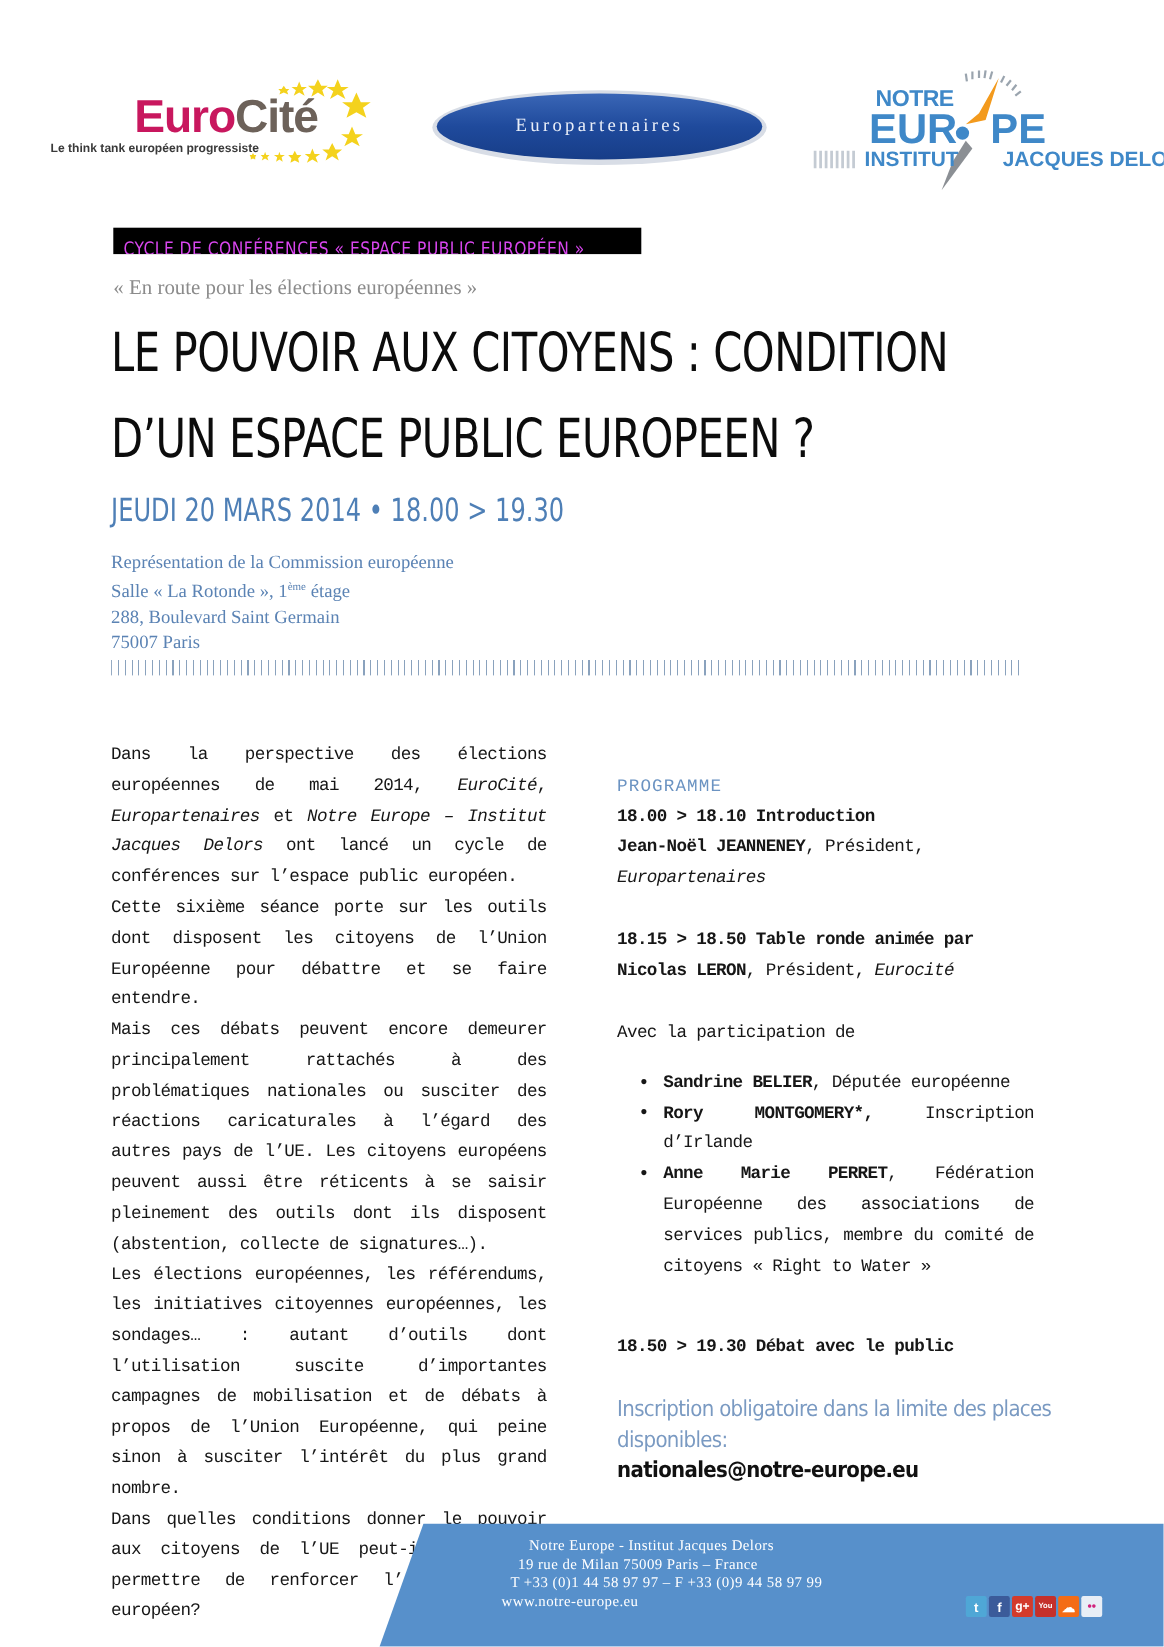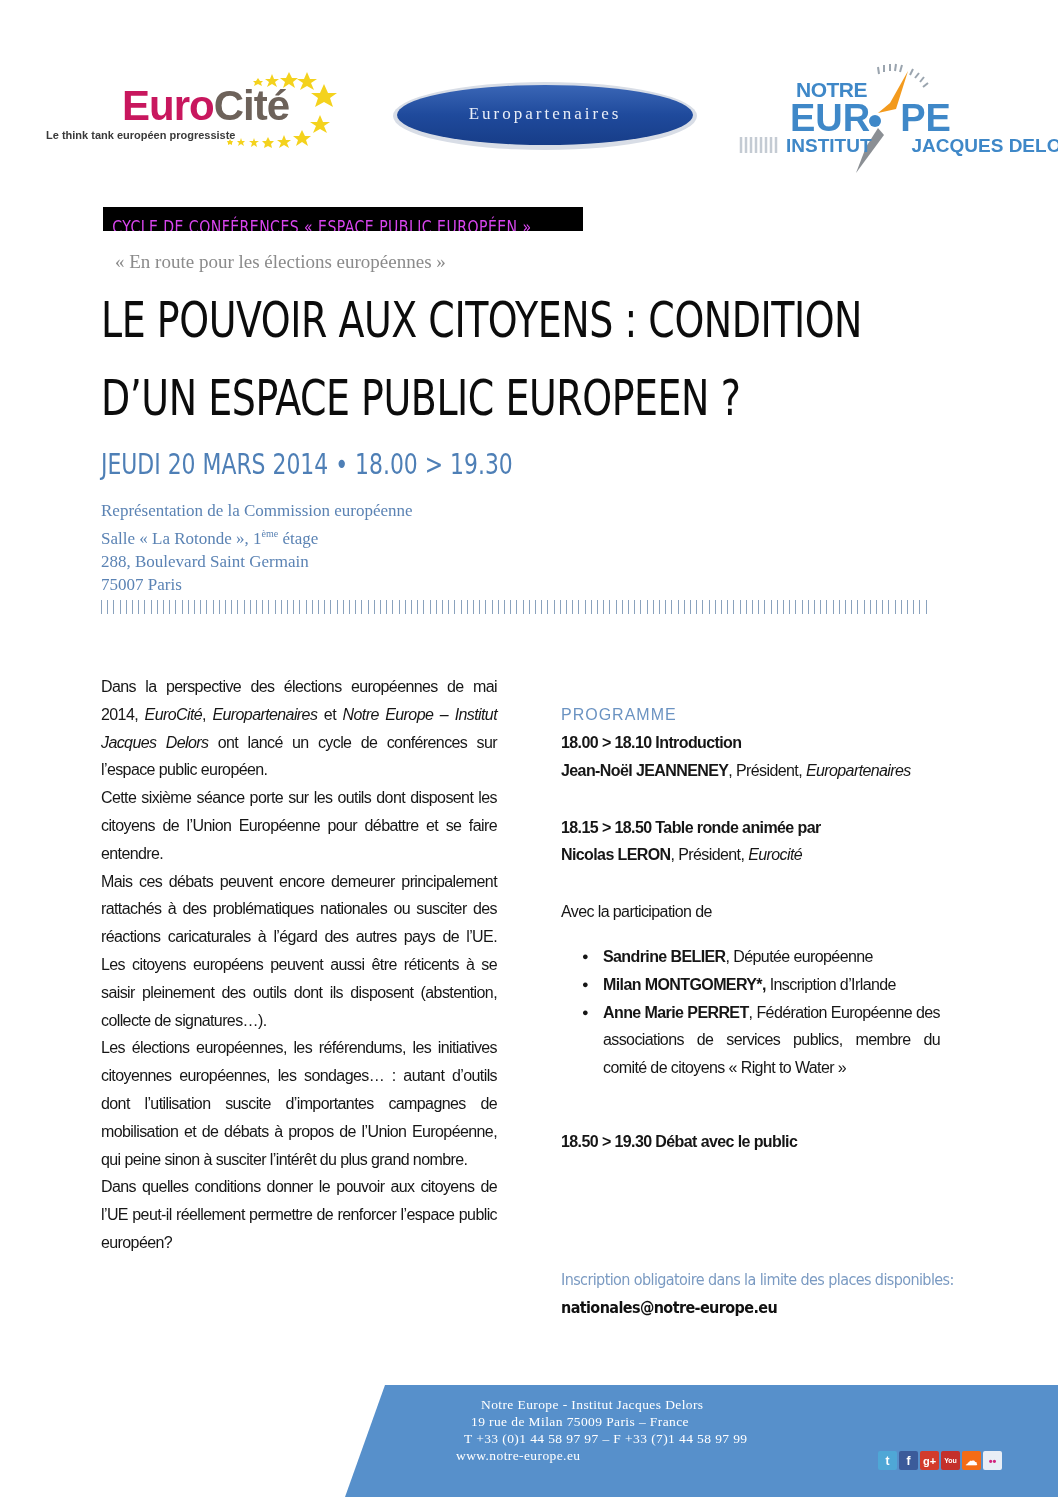--- a/index.html
+++ b/index.html
@@ -20,50 +20,50 @@
   #notreeurope { left: 738px; top: 55px; width: 280px; height: 125px; }
   #notreeurope .ne-notre { position: absolute; left: 58px; top: 23px; font-weight: bold; color: #3f88c8; font-size: 21px; letter-spacing: -0.5px; }
   #notreeurope .ne-europe { position: absolute; left: 52px; top: 42px; font-weight: bold; color: #3f88c8; font-size: 38px; letter-spacing: 0px; }
   #notreeurope .ne-inst { position: absolute; left: 0; top: 80px; font-weight: bold; color: #3f88c8; font-size: 19px; white-space: nowrap; font-family: "Liberation Sans Narrow", "Liberation Sans", sans-serif; }
   #notreeurope svg { position: absolute; left: 0; top: 0; }
 
   
   #cycle-band { left: 103px; top: 207px; width: 480px; height: 24px; background: #000; color: #d946ef; font-size: 17px; line-height: 40px; letter-spacing: 0.5px; font-family: "DejaVu Sans Condensed", "DejaVu Sans", sans-serif; white-space: nowrap; overflow: hidden; }
   #cycle-band span { padding-left: 10px; display: inline-block; transform: scaleX(0.92); transform-origin: left center; }
 
-  #subtitle { left: 115px; top: 251px; font-family: "Liberation Serif", serif; font-size: 19px; color: #8b8b8b; }
+  #subtitle { left: 103px; top: 251px; font-family: "Liberation Serif", serif; font-size: 19px; color: #8b8b8b; }
 
   #title { left: 101px; top: 282px; width: 900px; font-family: "DejaVu Sans Condensed", "DejaVu Sans", sans-serif; font-size: 49px; line-height: 78px; color: #0c0c0c; font-weight: normal; letter-spacing: -0.5px; }
   #title .tl { display: block; transform: scaleX(0.86); transform-origin: left center; white-space: nowrap; }
 
   #date { left: 101px; top: 447px; font-family: "DejaVu Sans Condensed", "DejaVu Sans", sans-serif; font-size: 29px; color: #4e7fb6; white-space: nowrap; }
   #date span { display: inline-block; transform: scaleX(0.84); transform-origin: left center; }
 
   #venue { left: 101px; top: 499px; font-family: "Liberation Serif", serif; font-size: 17px; line-height: 23px; color: #5b83b4; }
   #venue sup { font-size: 10px; vertical-align: 7px; }
 
   #dashes { left: 101px; top: 600px; width: 826px; height: 14px;
     background: repeating-linear-gradient(to right, #8aa2bd 0, #8aa2bd 1px, transparent 1px, transparent 6.2px); }
 
   
-  .body-text { font-family: Liberation Sans, sans-serif; font-size: 16px; line-height: 27.8px; color: #161616; }
+  .body-text { font-family: Liberation Mono, monospace; font-size: 16px; line-height: 27.8px; color: #161616; }
   #intro { left: 101px; top: 673px; width: 396px; }
   #intro p { margin: 0; text-align: justify; letter-spacing: -0.6px; }
   #intro i { font-style: italic; }
 
   #programme { left: 561px; top: 701px; width: 396px; }
   #programme .prog-heading { color: #6b93c2; font-size: 16px; letter-spacing: 1px; margin: 0; line-height: 28px; }
   #programme p { margin: 0; letter-spacing: -0.6px; }
   #programme b { font-weight: bold; }
   #programme .gap { height: 29px; }
   #programme ul { margin: 17px; padding: 0; list-style: none; }
   #programme li { position: relative; padding-left: 25px; text-align: justify; letter-spacing: -0.6px; }
   #programme li::before { content: "●"; position: absolute; left: 4px; top: 0; font-size: 11px; }
 
-  #inscription { left: 561px; top: 1266px; width: 420px; font-family: "DejaVu Sans Condensed", "DejaVu Sans", sans-serif; font-size: 16px; line-height: 28px; letter-spacing: -0.6px; }
+  #inscription { left: 561px; top: 1266px; width: 420px; font-family: "DejaVu Sans Condensed", "DejaVu Sans", sans-serif; font-size: 20px; line-height: 28px; letter-spacing: -0.6px; }
   #inscription .ins-note { color: #7a9ac2; }
   #inscription .ins-mail { color: #111; font-weight: bold; }
 
   
   #footer { left: 0; top: 1385px; width: 1058px; height: 112px; }
   #footer svg.bg { position: absolute; left: 0; top: 0; }
   #footer .addr { position: absolute; font-family: "Liberation Serif", serif; font-size: 13.5px; color: #ffffff; white-space: nowrap; letter-spacing: 0.4px; }
   #social { position: absolute; left: 878px; top: 1451px; display: flex; gap: 2px; }
   .soc { width: 19px; height: 19px; border-radius: 2px; display: flex; align-items: center; justify-content: center; font-family: "Liberation Sans", sans-serif; font-weight: bold; font-size: 12px; color: #fff; }
 </style>
@@ -170,39 +170,39 @@
   <p class="prog-heading">PROGRAMME</p>
   <p><b>18.00 &gt; 18.10 Introduction</b></p>
   <p><b>Jean-Noël JEANNENEY</b><span>, Président, </span><i>Europartenaires</i></p>
   <div class="gap"></div>
   <p><b>18.15 &gt; 18.50  Table ronde animée par</b></p>
   <p><b>Nicolas LERON</b><span>, Président, </span><i>Eurocité</i></p>
   <div class="gap"></div>
   <p>Avec la participation de</p>
   <ul>
     <li><b>Sandrine BELIER</b><span>, Députée européenne</span></li>
-    <li><b>Milan MONTGOMERY*,</b><span> Inscription d’Irlande</span></li>
+    <li><b>Rory MONTGOMERY*,</b><span> Inscription d’Irlande</span></li>
     <li><b>Anne Marie PERRET</b><span>, Fédération Européenne des associations de services publics, membre du comité de citoyens « Right to Water »</span></li>
   </ul>
   <div class="gap"></div>
   <p><b>18.50 &gt; 19.30  Débat avec le public</b></p>
 </div>
 
 <div id="inscription" class="abs">
   <div class="ins-note">Inscription obligatoire dans la limite des places disponibles:</div>
   <div class="ins-mail">nationales@notre-europe.eu</div>
 </div>
 
 <div id="footer" class="abs">
   <svg class="bg" width="1058" height="112">
     <polygon points="385,0 1058,0 1058,112 345,112" fill="#5790cb"></polygon>
   </svg>
   <div class="addr" style="left:481px;top:12px">Notre Europe - Institut Jacques Delors</div>
   <div class="addr" style="left:471px;top:29px">19 rue de Milan 75009 Paris – France</div>
-  <div class="addr" style="left:464px;top:46px">T +33 (0)1 44 58 97 97 – F +33 (7)1 44 58 97 99</div>
+  <div class="addr" style="left:464px;top:46px">T +33 (0)1 44 58 97 97 – F +33 (0)9 44 58 97 99</div>
   <div class="addr" style="left:456px;top:63px">www.notre-europe.eu</div>
 </div>
 
 <div id="social">
   <div class="soc" style="background:#4fa7d6">t</div>
   <div class="soc" style="background:#3b5b9a">f</div>
   <div class="soc" style="background:#d33b2c;font-size:11px">g+</div>
   <div class="soc" style="background:#c4302b;font-size:7px">You</div>
   <div class="soc" style="background:#f46c16">☁</div>
   <div class="soc" style="background:#e8eef6;color:#d1237d;font-size:11px">••</div>

